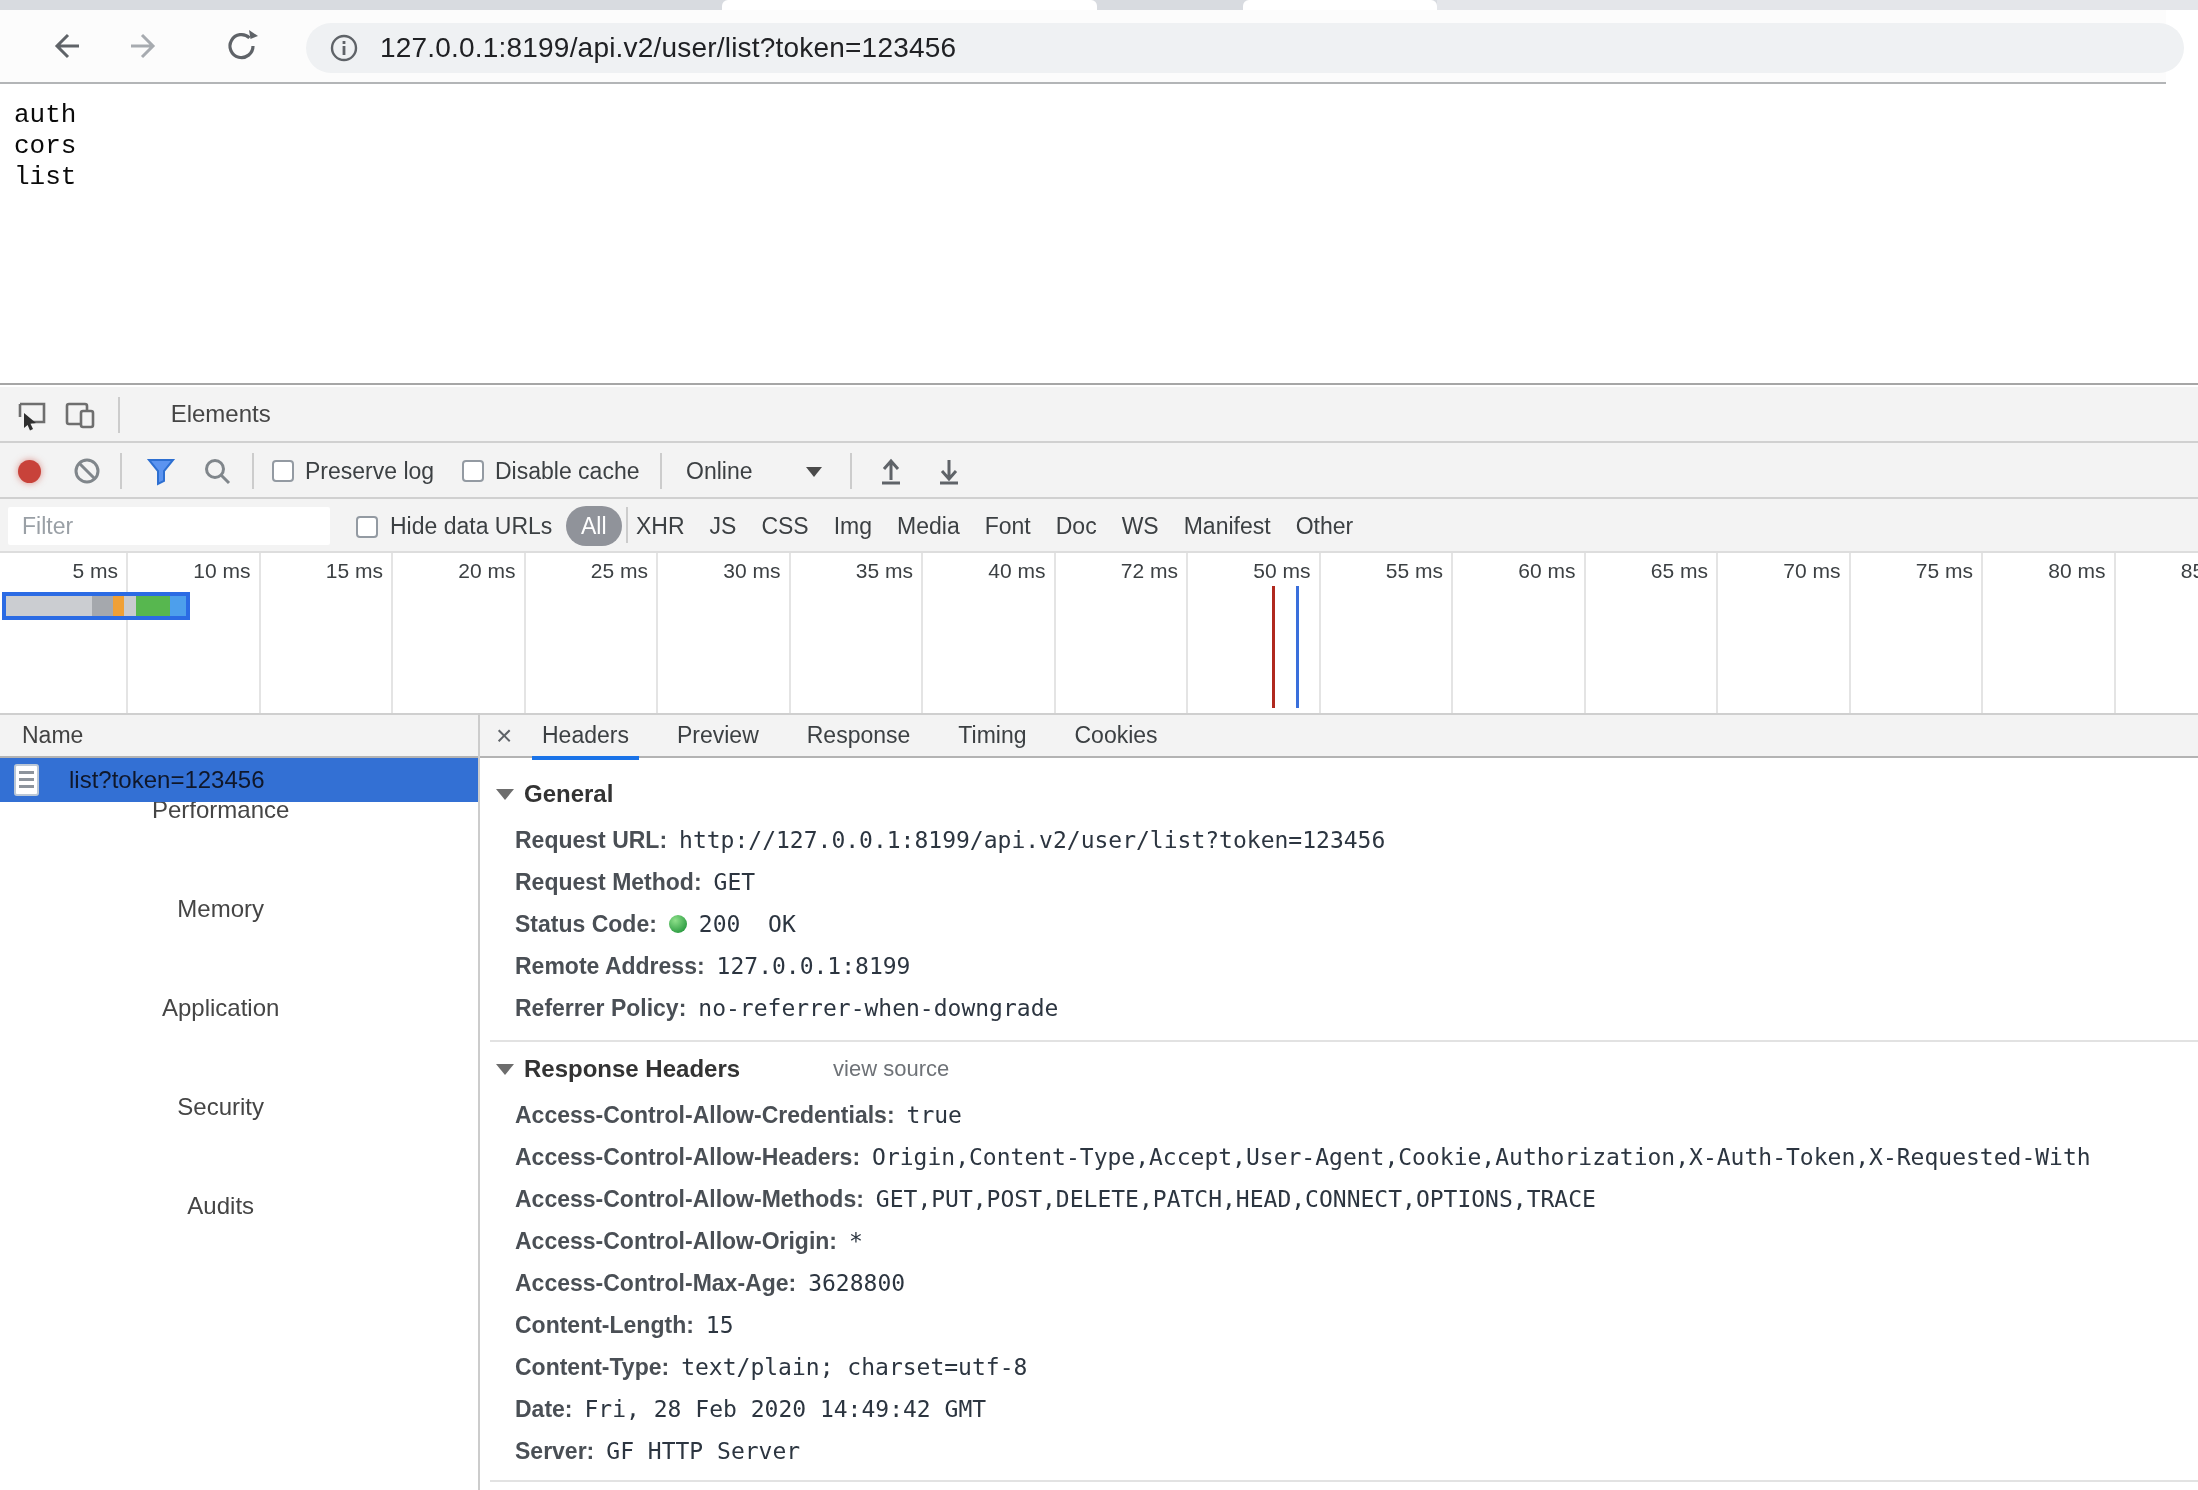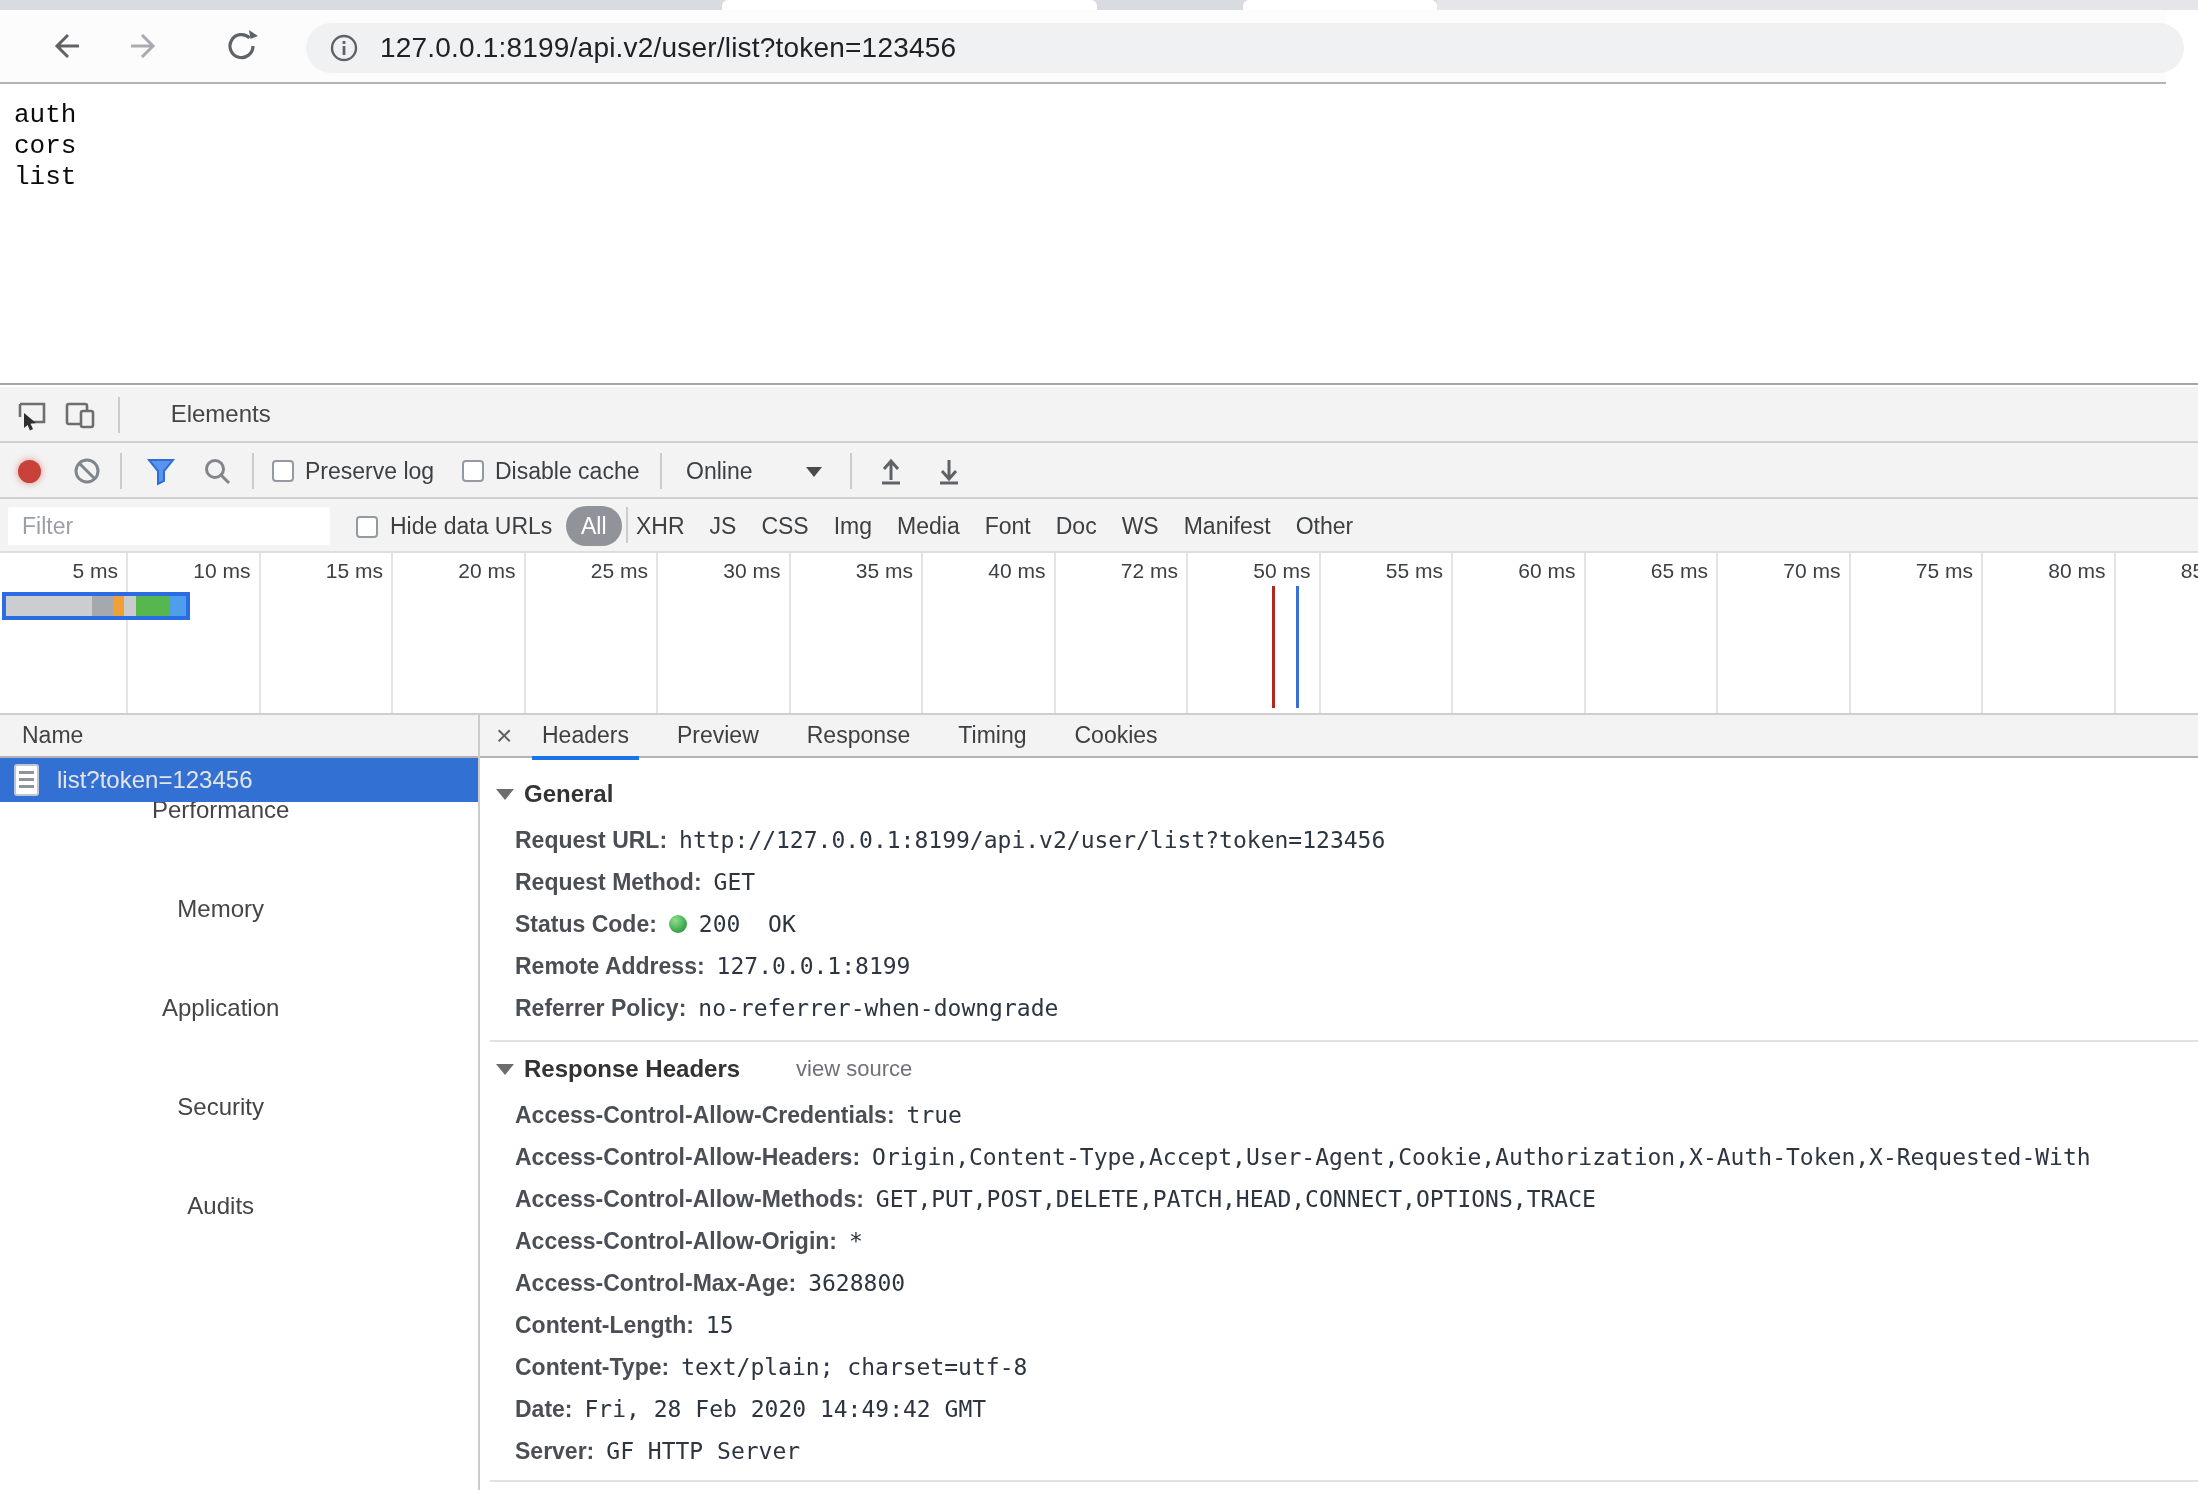--- a/index.html
+++ b/index.html
@@ -58,27 +58,27 @@
   .name-col-header { position:absolute; left:22px; top:0; line-height:41px; font-size:23px; color:#424242; }
   .close-x { position:absolute; left:496px; top:0; line-height:41px; font-size:28px; color:#5f6368; }
   .detail-tabs { position:absolute; left:542px; top:0; height:43px; display:flex; gap:48px; }
   .detail-tab { position:relative; font-size:23px; color:#3c4043; line-height:41px; }
   .detail-tab.active::after { content:""; position:absolute; left:-10px; right:-10px; bottom:-2px; height:4px; background:#1a73e8; }
   
   .request-row { position:absolute; left:0; top:373px; width:478px; height:44px; background:#3370d4; display:flex; align-items:center; }
   .doc-icon { width:25px; height:32px; margin-left:14px; background:#fff; border:2px solid #bcc8d6; border-radius:3px; position:relative; }
   .doc-icon::before { content:""; position:absolute; left:3px; right:3px; top:5px; bottom:4px;
     background:repeating-linear-gradient(180deg,#8d949c 0 3px, transparent 3px 7px); }
-  .request-row .req-name { color:#e5e5e5; font-size:24px; margin-left:18px; }
+  .request-row .req-name { color:#0f172a; font-size:24px; margin-left:30px; }
   .pane-divider { position:absolute; left:478px; top:328px; width:2px; height:779px; background:#ccc; }
   
   .section-title { position:absolute; left:496px; height:40px; display:flex; align-items:center; }
   .caret { width:0; height:0; border-left:9px solid transparent; border-right:9px solid transparent; border-top:11px solid #6d6d6d; margin-right:10px; }
   .section-title .t { font-size:24px; font-weight:bold; color:#333; }
-  .view-source { font-size:22px; color:#6e7277; margin-left:56px; font-weight:normal; }
+  .view-source { font-size:22px; color:#6e7277; margin-left:93px; font-weight:normal; }
   .kv-row { position:absolute; left:515px; height:42px; line-height:42px; white-space:nowrap; }
   .kv-row .k { font-size:23px; font-weight:bold; color:#4a4f55; margin-right:12px; }
   .kv-row .v { font-size:23px; color:#2c3540; font-family:"DejaVu Sans Mono", monospace; white-space:pre; }
   .status-dot { display:inline-block; width:18px; height:18px; border-radius:50%; margin:0 12px -1px 0;
     background:radial-gradient(circle at 35% 30%, #8ee08a, #2f9e44 75%); }
   .hsep { position:absolute; left:490px; right:0; height:2px; background:#e2e2e2; }
   svg { display:block; }
 </style>
 </head>
 <body>

